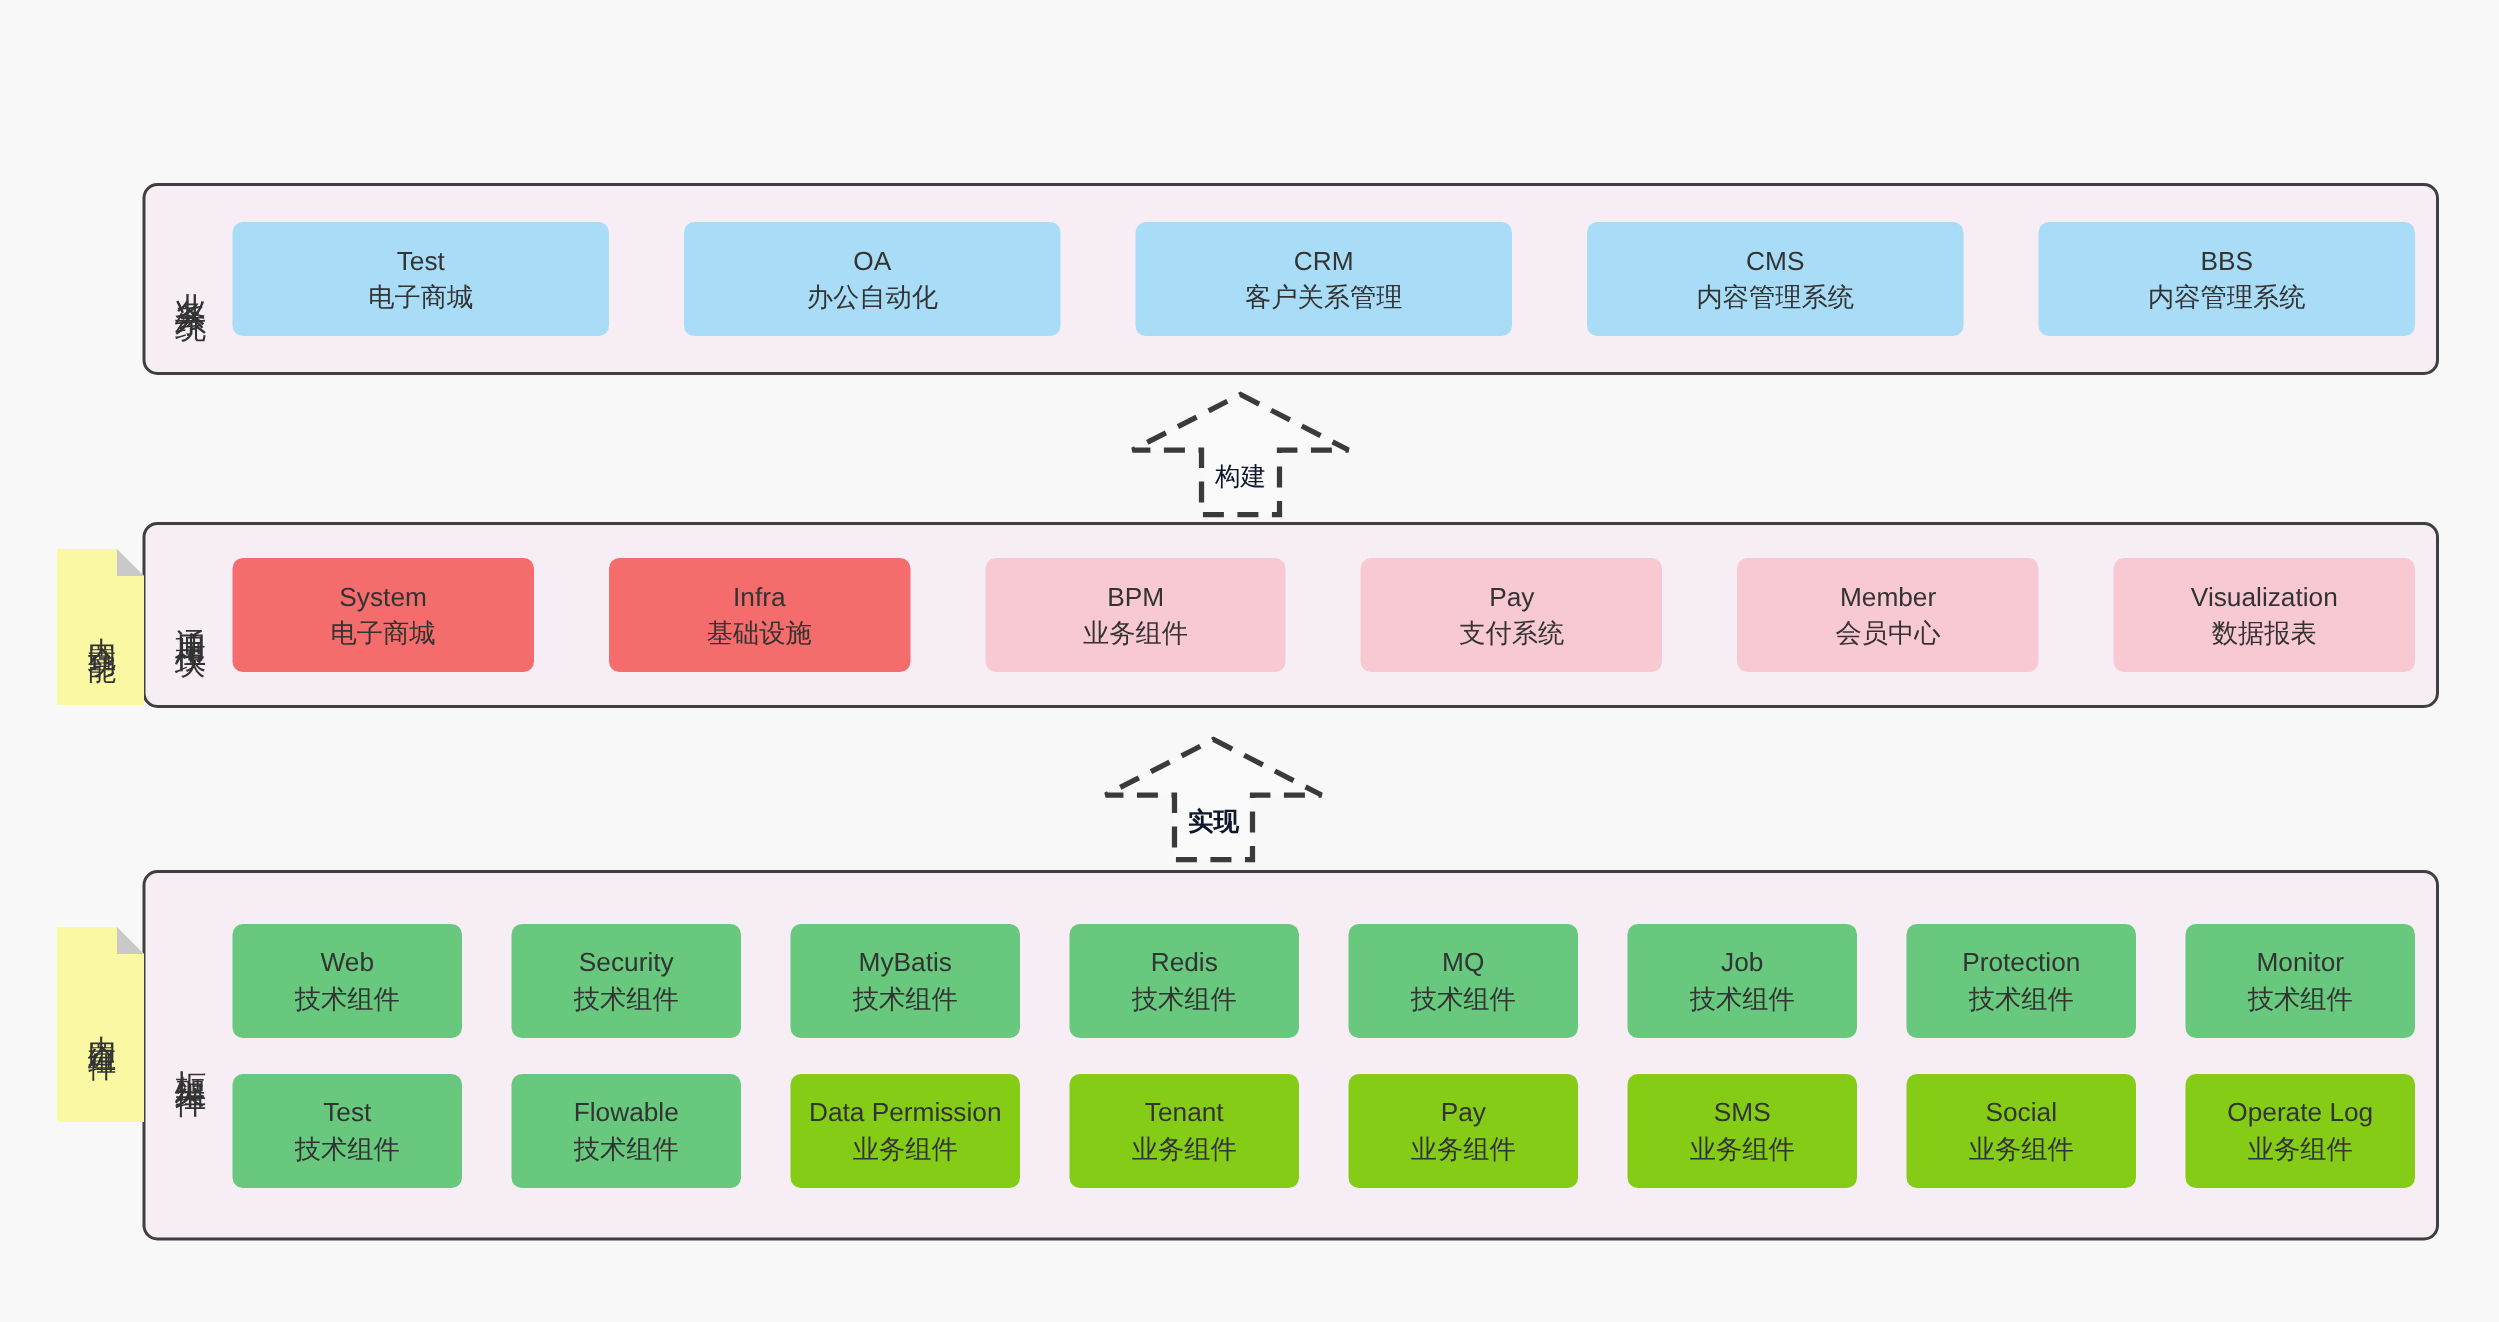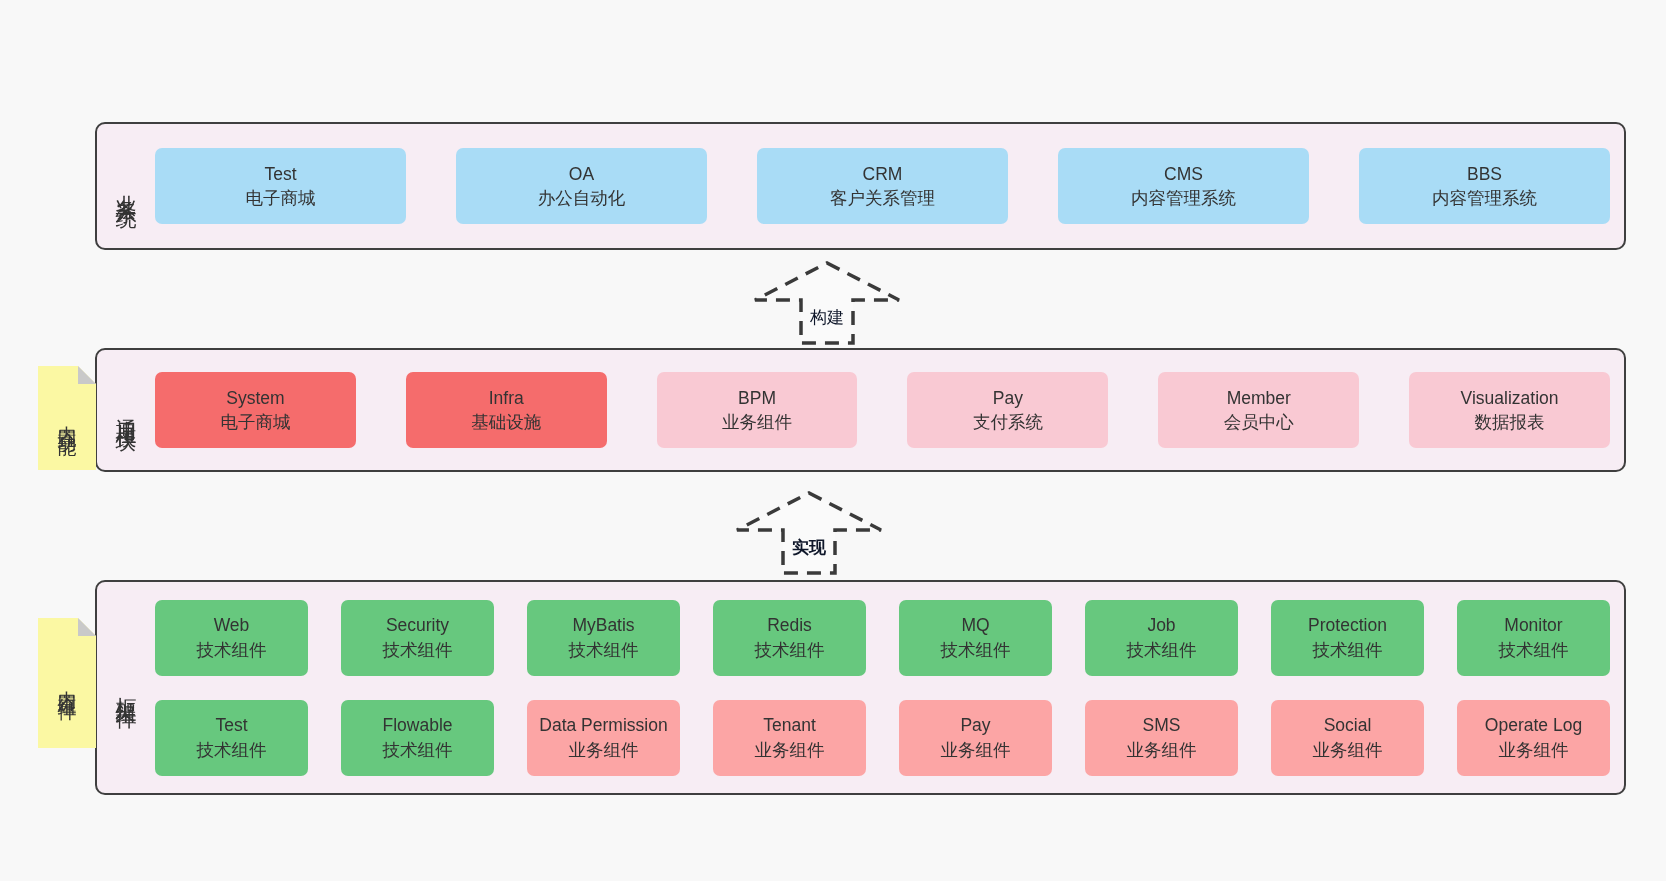--- a/index.html
+++ b/index.html
@@ -9,21 +9,21 @@
     font-family:"Liberation Sans","DejaVu Sans",sans-serif;
   }
   
   .layer{
     position:absolute;left:95px;width:1531px;box-sizing:border-box;
     background:#f7edf4;border:2px solid #3f3f3f;border-radius:10px;
     display:flex;align-items:stretch;
   }
   #layer-business{top:122px;height:128px;}
   #layer-modules{top:348px;height:124px;}
-  #layer-components{top:580px;height:215px;}
+  #layer-components{top:580px;height:247px;}
   .layer-label{
     width:58px;flex:0 0 58px;display:flex;align-items:center;justify-content:center;
     writing-mode:vertical-rl;text-orientation:upright;
     font-size:21px;letter-spacing:4px;color:#333;
   }
   .layer-body{
     flex:1;display:flex;flex-direction:column;justify-content:center;
     gap:24px;padding:0 14px 0 0;
   }
   .box-row{display:flex;gap:50px;}
@@ -31,21 +31,21 @@
   
   .box{
     flex:1;min-height:76px;box-sizing:border-box;border-radius:7px;
     display:flex;flex-direction:column;align-items:center;justify-content:center;
     text-align:center;font-size:17.5px;line-height:1.4;color:#333;padding:4px 4px;
   }
   .blue{background:#a9dcf6;}
   .red{background:#f56c6c;}
   .pink{background:#f9c9d3;}
   .green{background:#67c87e;}
-  .lightgreen{background:#fca5a5;}
+  .lightgreen{background:#84cc16;}
   
   .note{
     position:absolute;left:38px;width:58px;box-sizing:border-box;
     background:#fbf8a3;z-index:2;
     display:flex;align-items:center;justify-content:center;
     writing-mode:vertical-rl;text-orientation:upright;
     font-size:19px;letter-spacing:4px;color:#333;
     clip-path:polygon(0 0,calc(100% - 18px) 0,100% 18px,100% 100%,0 100%);
   }
   #note-functions{top:366px;height:104px;}

